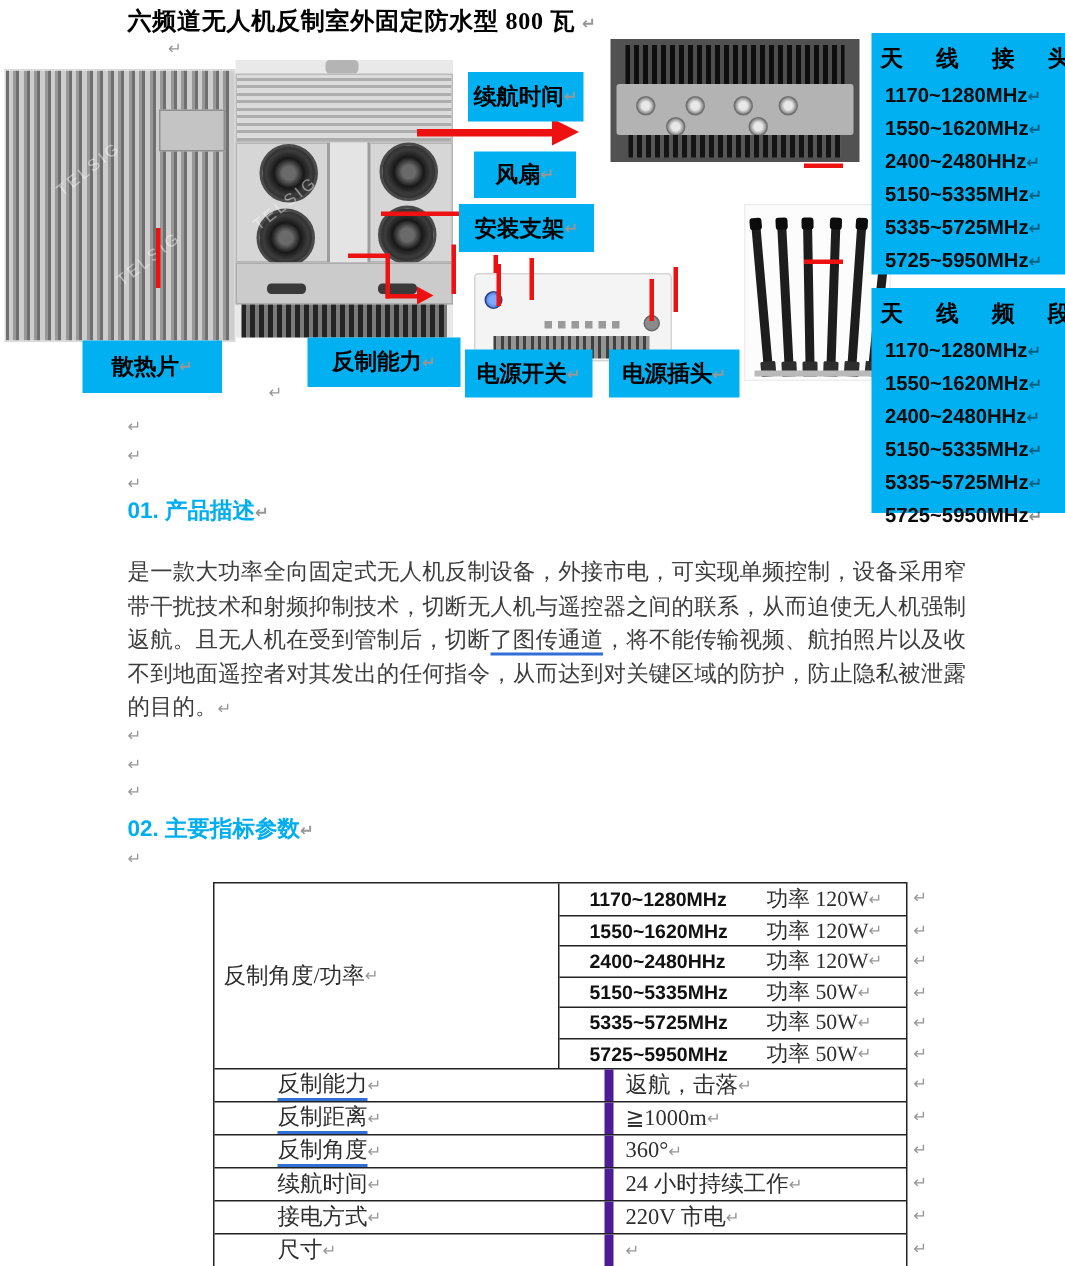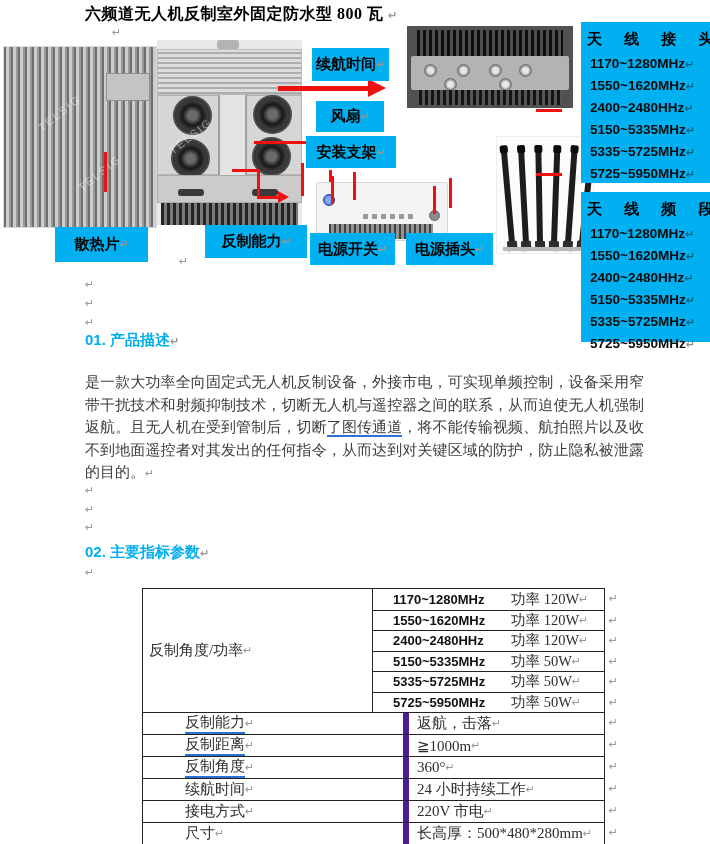--- a/index.html
+++ b/index.html
@@ -374,19 +374,18 @@
         </div>
         <span class="pm pm-out">↵</span>
       </div>
 
       <div class="s-row">
         <div class="s-labelcell">
           <span>尺寸</span>
           <span class="pm">↵</span>
         </div>
         <div class="s-valuecell">
-          <span>长高厚：500*480*280mm</span>
           <span class="pm">↵</span>
         </div>
         <span class="pm pm-out">↵</span>
       </div>
     </div>
 </div>
 
 </body></html>

